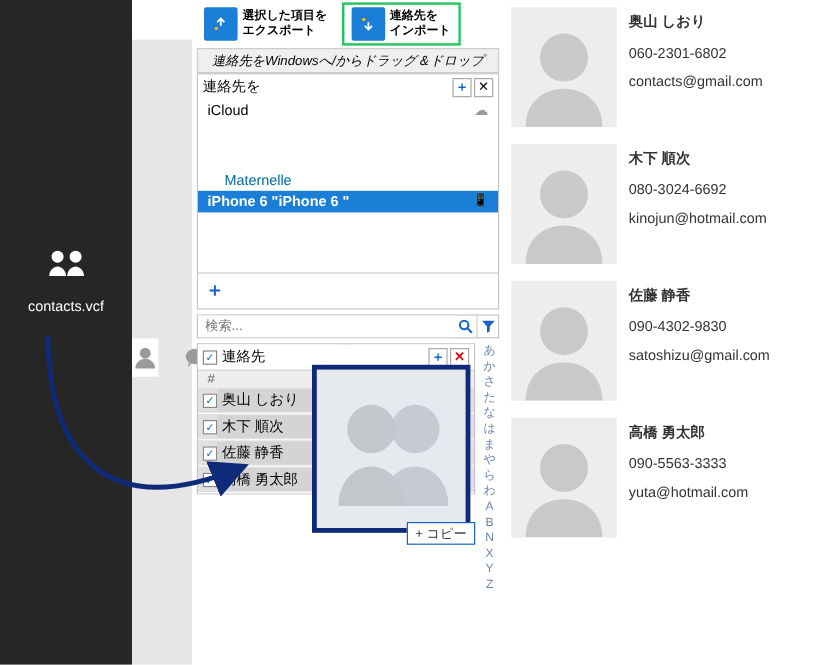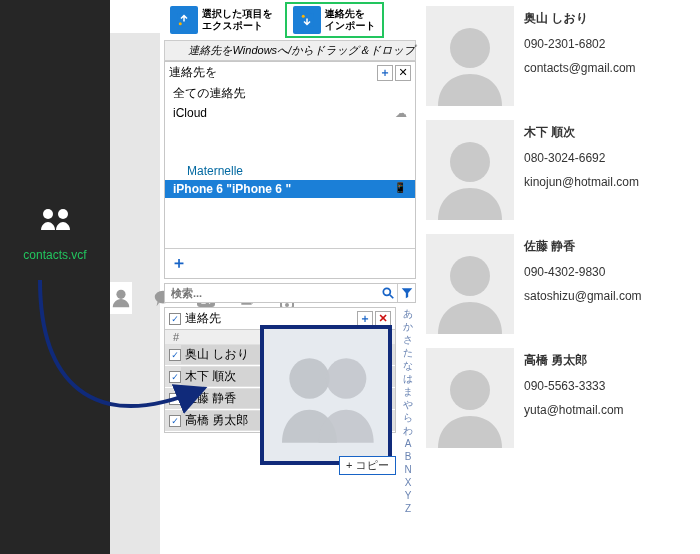--- a/index.html
+++ b/index.html
@@ -1,47 +1,47 @@
 <!DOCTYPE html>
 <html><head>
 <meta charset="utf-8">
 <style>
   * { box-sizing: border-box; margin: 0; padding: 0; }
   body { font-family: "Meiryo", "Hiragino Sans", sans-serif; font-size: 12px; background: #fff; width: 700px; height: 554px; overflow: hidden; }
   .root { display: flex; width: 700px; height: 554px; }
   .left-dark { width: 110px; background: #262626; color: #fff; display: flex; flex-direction: column; align-items: center; padding-top: 200px; position: relative; }
   .file-icon { width: 40px; height: 40px; margin-bottom: 8px; }
-  .file-label { font-size: 12px; color: #22c55e; }
+  .file-label { font-size: 12px; color: #ffffff; }
   .arrow-svg { position: absolute; top: 280px; left: 30px; width: 180px; height: 180px; overflow: visible; pointer-events: none; z-index: 50; }
   .sidebar { width: 50px; background: #e6e6e6; display: flex; align-items: center; padding-top: 8px; gap: 20px; margin-top: 33px; }
   .sidebar-item { width: 32px; height: 32px; display: flex; align-items: center; justify-content: center; color: #9a9a9a; cursor: pointer; }
   .sidebar-item.active { background: #fff; }
   .main { flex: 0 0 256px; width: 256px; display: flex; flex-direction: column; padding: 2px 0 0 4px; }
   .toolbar { display: flex; gap: 6px; margin-bottom: 2px; }
   .tool-btn { display: flex; align-items: center; gap: 4px; background: #fff; padding: 2px 6px; font-size: 10px; font-weight: bold; line-height: 1.2; cursor: pointer; }
   .tool-btn.highlighted { border: 2px solid #22c55e; }
   .tool-btn .ticon { width: 28px; height: 28px; background: #1b7fd7; border-radius: 2px; display: flex; align-items: center; justify-content: center; color: #fff; font-weight: bold; }
-  .banner { background: #efefef; text-align: right; font-size: 11px; font-style: italic; padding: 2px 0; border: 1px solid #ccc; }
+  .banner { background: #efefef; text-align: center; font-size: 11px; font-style: italic; padding: 2px 0; border: 1px solid #ccc; }
   .group-panel { border: 1px solid #c7c7c7; margin-bottom: 4px; }
   .group-head { display: flex; justify-content: space-between; align-items: center; padding: 2px 4px; }
   .group-head-left { font-size: 12px; }
   .group-head-right { display: flex; gap: 2px; }
   .smallbtn { width: 16px; height: 16px; border: 1px solid #aaa; background: #fff; display: flex; align-items: center; justify-content: center; font-size: 11px; cursor: pointer; }
   .smallbtn.blue { color: #1763c6; font-weight: bold; }
   .smallbtn.red { color: #c11; font-weight: bold; }
   .group-list .row { padding: 2px 8px; font-size: 12px; cursor: pointer; }
   .group-list .row.indent { padding-left: 22px; color: #0369a1; margin-top: 40px; }
   .group-list .row.icloud { display: flex; justify-content: space-between; align-items: flex-end; font-weight: normal; }
   .group-list .row.selected { background: #1b7fd7; color: #fff; font-weight: bold; display: flex; justify-content: space-between; }
   .cloud-icon { color: #999; }
   .phone-icon { color: #fff; font-size: 10px; }
   .add-account { display: flex; align-items: center; gap: 6px; padding: 4px 6px; border-top: 1px solid #ccc; cursor: pointer; color: #696969; }
   .plus-blue { color: #1763c6; font-size: 16px; font-weight: bold; }
   .search-row { display: flex; align-items: center; border: 1px solid #c7c7c7; margin-bottom: 4px; }
-  .search-input { flex: 1; border: none; padding: 3px 6px; font-size: 11px; color: #888; outline: none; font-weight: bold; }
+  .search-input { flex: 1; border: none; padding: 3px 6px; font-size: 11px; color: #888; outline: none; }
   .search-icon { width: 18px; height: 18px; display: flex; align-items: center; justify-content: center; color: #1763c6; cursor: pointer; }
   .filter-icon { width: 18px; height: 18px; display: flex; align-items: center; justify-content: center; color: #1763c6; cursor: pointer; border-left: 1px solid #ccc; }
   .contact-table-wrap { position: relative; }
   .contact-table { border: 1px solid #c7c7c7; }
   .ct-head { display: flex; align-items: center; padding: 2px 4px; border-bottom: 1px solid #ccc; background: #fff; }
   .ct-head-right { margin-left: auto; display: flex; gap: 2px; }
   .ct-hash { padding: 1px 8px; color: #696969; background: #eee; font-size: 11px; }
   .ct-row { display: flex; align-items: center; padding: 1px 4px; background: #e0e0e0; border-bottom: 1px solid #fff; cursor: pointer; }
   .ct-name { flex: 1; background: #d4d4d4; padding: 1px 4px; }
   .drag-preview { position: absolute; top: 18px; left: 96px; width: 132px; height: 140px; border: 4px solid #102a7a; background: #e6eaef; display: flex; align-items: center; justify-content: center; z-index: 40; }
@@ -148,21 +148,20 @@
 
     <div class="group-panel">
       <div class="group-head">
         <span class="group-head-left">連絡先を</span>
         <div class="group-head-right">
           <div class="smallbtn blue">＋</div>
           <div class="smallbtn">✕</div>
         </div>
       </div>
       <div class="group-list">
-        <div class="row">全ての連絡先</div>
         <div class="row icloud">
           <span>iCloud</span>
           <span class="cloud-icon">☁</span>
         </div>
         <div class="row indent">Maternelle</div>
         <div class="row selected">
           <span>iPhone 6 "iPhone 6 "</span>
           <span class="phone-icon">📱</span>
         </div>
         <div style="height:50px"></div>
@@ -252,21 +251,21 @@
   <div class="right-panel">
     <div class="card">
       <div class="avatar">
           <svg width="80" height="90" viewBox="0 0 80 90" fill="#c9c9c9">
             <circle cx="40" cy="32" r="20"></circle>
             <path d="M8 90c0-20 14-32 32-32s32 12 32 32z"></path>
           </svg>
         </div>
       <div class="card-info">
         <div class="card-name">奥山 しおり</div>
-        <div class="card-phone">090-2301-6802</div>
+        <div class="card-phone">060-2301-6802</div>
         <div class="card-email">contacts@gmail.com</div>
       </div>
     </div>
     <div class="card">
       <div class="avatar">
           <svg width="80" height="90" viewBox="0 0 80 90" fill="#c9c9c9">
             <circle cx="40" cy="32" r="20"></circle>
             <path d="M8 90c0-20 14-32 32-32s32 12 32 32z"></path>
           </svg>
         </div>

